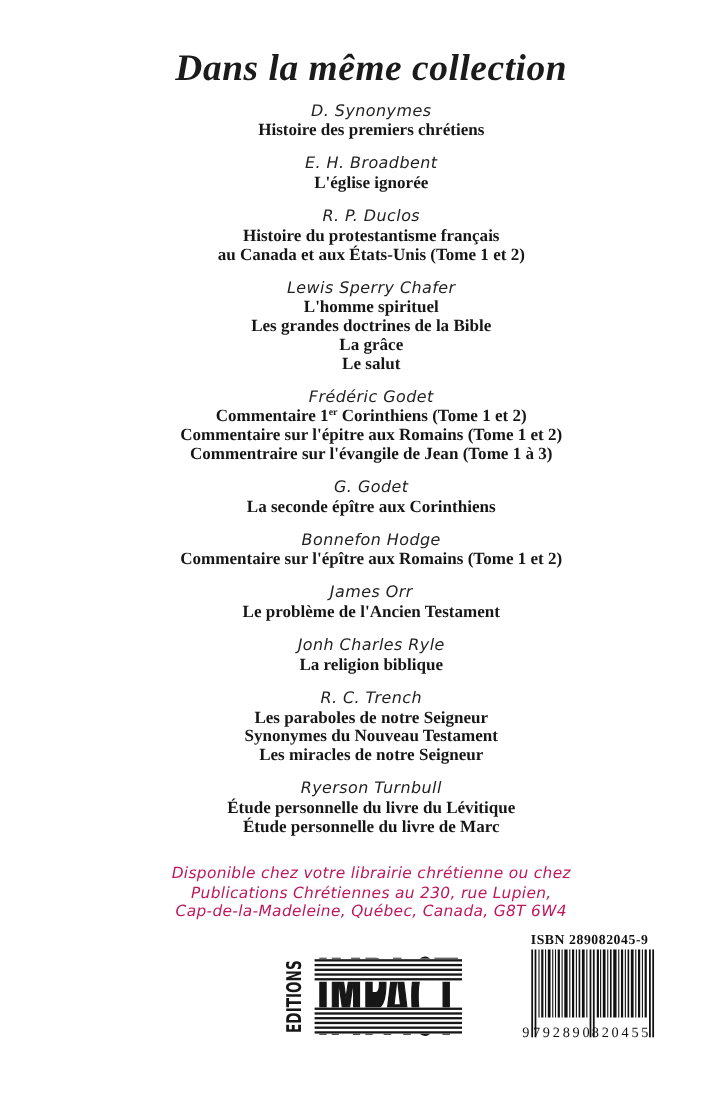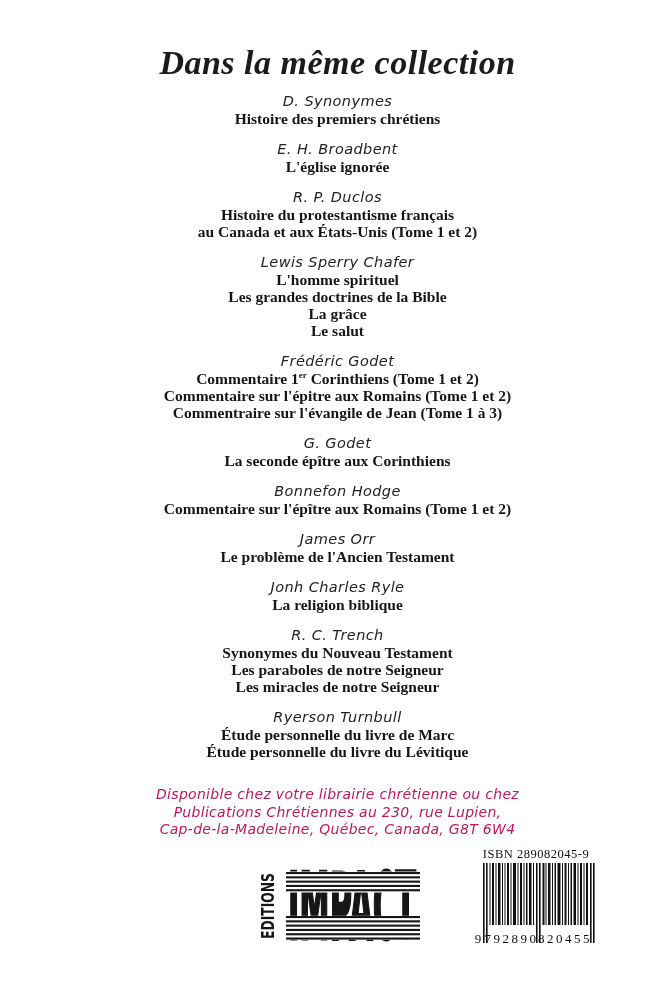--- a/index.html
+++ b/index.html
@@ -40,21 +40,21 @@
     position:absolute; top:786px; left:30px; width:615px;
     text-align:center;
     font-style:italic; font-size:14px; line-height:17.5px;
     letter-spacing:0.3px; color:#be185d;
   }
   .publisher-logo { position:absolute; left:258px; top:866px; width:162px; height:76px; }
   .barcode-block { position:absolute; left:475px; top:847px; width:122px; }
   .isbn-label {
     font-family:"Liberation Serif","DejaVu Serif",serif;
     font-size:12.5px; line-height:14px; letter-spacing:0.5px;
-    text-align:center; white-space:nowrap; color:#111;
+    text-align:center; white-space:nowrap; color:#111;font-weight:bold;
   }
   .barcode-svg { display:block; margin-top:2px; }
 </style>
 </head>
 <body>
 
 <div>
 
   <h1 class="page-title">Dans la même collection</h1>
 
@@ -96,28 +96,28 @@
       <div class="entry">
         <div class="author">James Orr</div>
         <div class="title-line">Le problème de l'Ancien Testament</div>
       </div>
       <div class="entry">
         <div class="author">Jonh Charles Ryle</div>
         <div class="title-line">La religion biblique</div>
       </div>
       <div class="entry">
         <div class="author">R. C. Trench</div>
+        <div class="title-line">Les paraboles de notre Seigneur</div>
         <div class="title-line">Synonymes du Nouveau Testament</div>
-        <div class="title-line">Les paraboles de notre Seigneur</div>
         <div class="title-line">Les miracles de notre Seigneur</div>
       </div>
       <div class="entry">
         <div class="author">Ryerson Turnbull</div>
+        <div class="title-line">Étude personnelle du livre du Lévitique</div>
         <div class="title-line">Étude personnelle du livre de Marc</div>
-        <div class="title-line">Étude personnelle du livre du Lévitique</div>
       </div>
     </div>
 
   <div class="availability">
     <div>Disponible chez votre librairie chrétienne ou chez</div>
     <div>Publications Chrétiennes au 230, rue Lupien,</div>
     <div>Cap-de-la-Madeleine, Québec, Canada, G8T 6W4</div>
   </div>
 
   <div class="publisher-logo">

